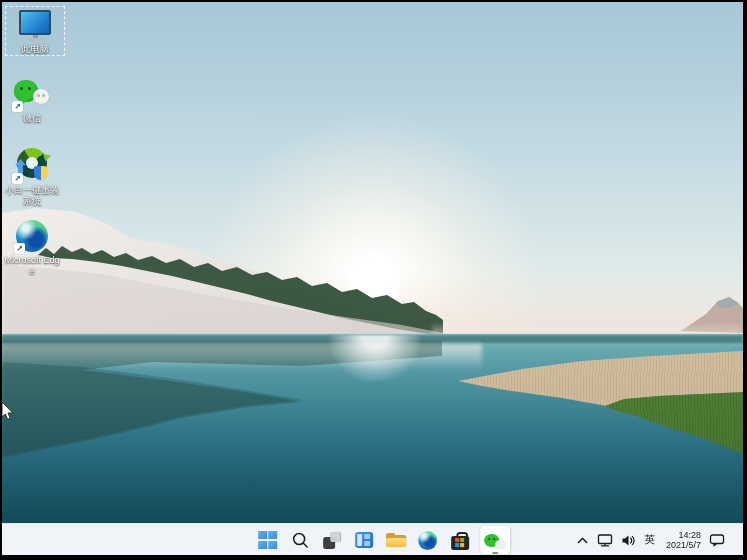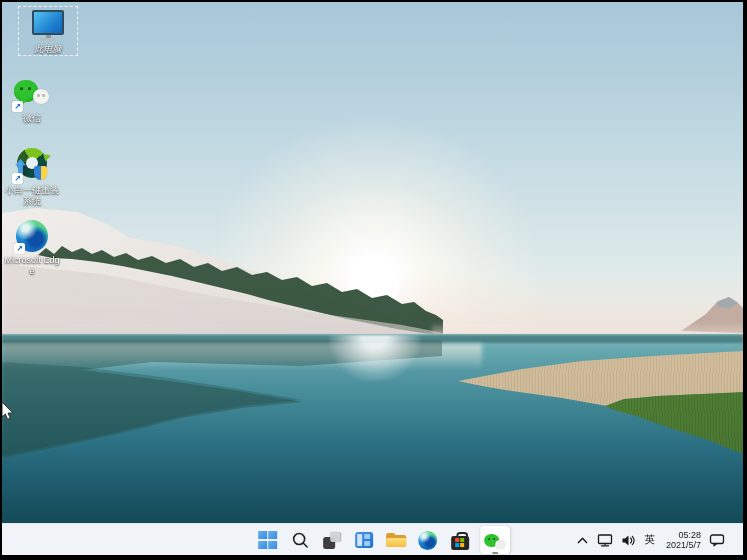--- a/index.html
+++ b/index.html
@@ -51,22 +51,22 @@
       background:repeating-linear-gradient(92deg, rgba(120,95,60,.14) 0 1px, rgba(255,255,255,0) 1px 3px); }
   .bank-green { clip-path:polygon(603px 404px,622px 397px,658px 394px,700px 392px,741px 390px,741px 452px,706px 438px,668px 426px,634px 414px,612px 408px);
       background:linear-gradient(165deg,#77ae53 10%,#568a3b 55%,#47722f 100%); }
   .bank-green-tex { clip-path:polygon(603px 404px,622px 397px,658px 394px,700px 392px,741px 390px,741px 452px,706px 438px,668px 426px,634px 414px,612px 408px);
       background:repeating-linear-gradient(88deg, rgba(30,60,20,.18) 0 1px, rgba(255,255,255,0) 1px 3px); }
 
   
   .icon-cell { position:absolute; left:0; width:60px; display:flex; flex-direction:column; align-items:center; cursor:default; }
   .icon-cell .lbl { margin-top:3px; font-size:9px; line-height:11px; color:#fff; text-align:center;
       text-shadow:0 1px 2px rgba(0,0,0,.8), 0 0 2px rgba(0,0,0,.5); max-width:58px; word-break:break-all; }
-  .cell-pc { left:16px; top:4px; width:60px; height:50px; border:1px dashed rgba(255,255,255,.85);
-      background:rgba(160,190,210,.25); padding-top:3px;font-style:italic; }
+  .cell-pc { left:3px; top:4px; width:60px; height:50px; border:1px dashed rgba(255,255,255,.85);
+      background:rgba(160,190,210,.25); padding-top:3px; }
   .cell-wechat { top:78px; } .cell-xb { top:146px; } .cell-edge { top:218px; }
   .ic { position:relative; }
   .badge { position:absolute; left:-2px; bottom:-2px; width:11px; height:11px; background:#fff; border-radius:2px;
       box-shadow:0 0 1px rgba(0,0,0,.5); display:flex; align-items:center; justify-content:center;
       font-size:8px; font-weight:bold; color:#1a5fc8; line-height:1; }
   
   .pc-mon { width:32px; height:25px; border:2px solid #2e4c60; border-radius:2px;
       background:linear-gradient(135deg,#55c2f2,#1e7fd0 65%,#0f65b6); }
   .pc-neck { width:5px; height:3px; background:#8d9aa4; margin:0 auto; }
   .pc-base { width:16px; height:3px; background:#b3bec4; border-radius:1px; margin:0 auto; }
@@ -296,21 +296,21 @@
       </div>
       <div class="tray-ic">
         <svg width="15" height="13" viewBox="0 0 15 13">
           <path d="M1.5,4.5 h2.5 l3.5,-3 v10 l-3.5,-3 h-2.5 z" fill="#1a1a1a"></path>
           <path d="M9.5,4 a3.2,3.2 0 0 1 0,5" fill="none" stroke="#1a1a1a" stroke-width="1.2" stroke-linecap="round"></path>
           <path d="M11.3,2.4 a5.6,5.6 0 0 1 0,8.2" fill="none" stroke="#1a1a1a" stroke-width="1.2" stroke-linecap="round"></path>
         </svg>
       </div>
       <div class="lang">英</div>
       <div class="clock">
-        <div>05:28</div>
+        <div>14:28</div>
         <div>2021/5/7</div>
       </div>
       <div class="tray-ic">
         <svg width="16" height="14" viewBox="0 0 16 14">
           <rect x="1.5" y="2" width="13" height="8.5" rx="2" fill="none" stroke="#1a1a1a" stroke-width="1.3"></rect>
           <path d="M5,10.5 v2.4 l2.8,-2.4" fill="none" stroke="#1a1a1a" stroke-width="1.2" stroke-linejoin="round"></path>
         </svg>
       </div>
     </div>
   </div>

